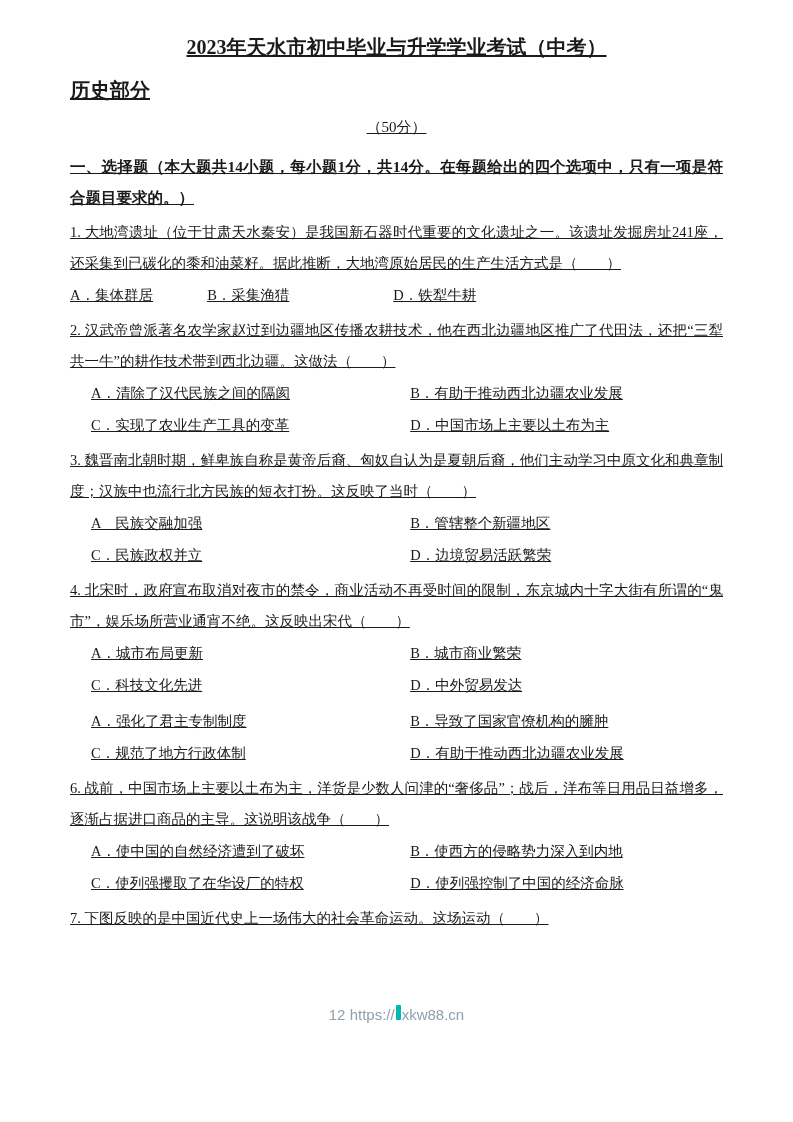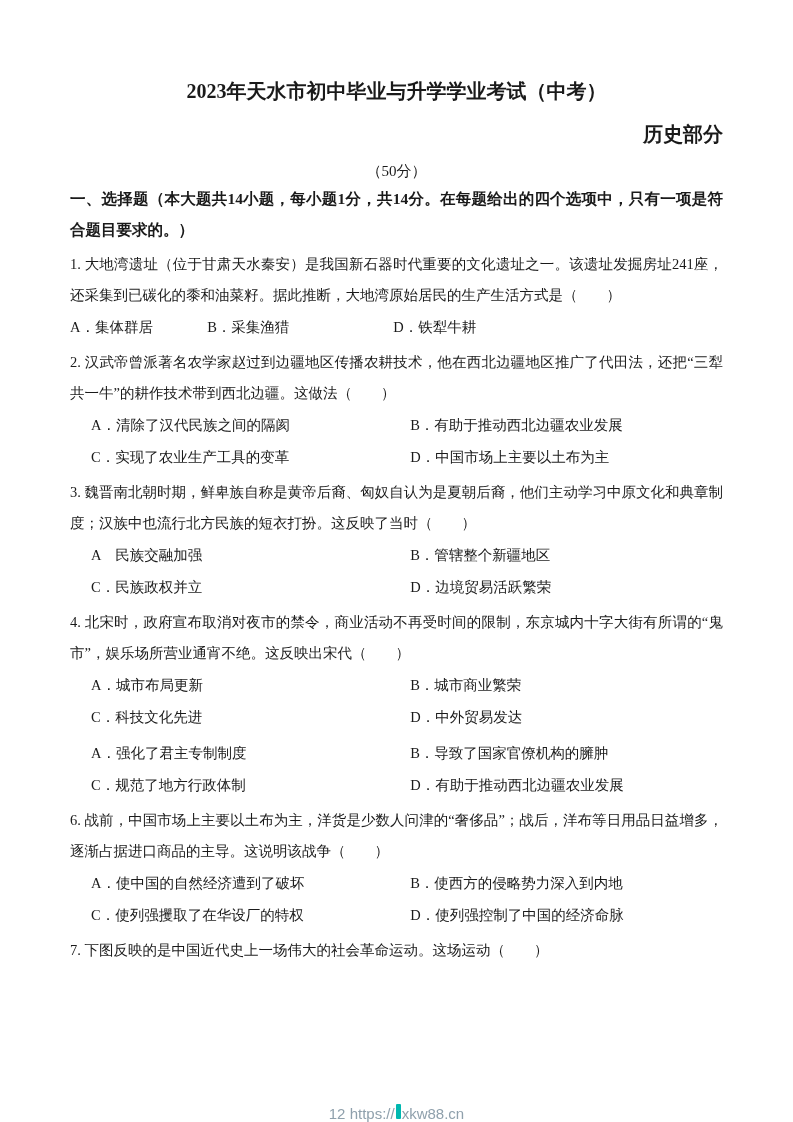--- a/index.html
+++ b/index.html
@@ -5,41 +5,41 @@
   * { margin: 0; padding: 0; box-sizing: border-box; }
   html, body { background: #ffffff; }
   body {
     width: 793px;
     height: 1122px;
     position: relative;
     overflow: hidden;
     font-family: "Liberation Serif", "DejaVu Serif", serif;
     color: #1a1a1a;
   }
-  .page { padding: 76px 70px 0 70px; }
+  .page { padding: 32px 70px 0 70px; text-decoration: underline; }
 
   .title {
     font-size: 20px;
     font-weight: bold;
     text-align: center;
     line-height: 30px;
     margin-bottom: 14px;
   }
   .subtitle {
     font-size: 20px;
     font-weight: bold;
-    text-align: right;
+    text-align: left;
     line-height: 28px;
     margin-bottom: 11px;
   }
   .score {
     font-size: 15px;
     text-align: center;
     line-height: 24px;
-    margin-bottom: 0;
+    margin-bottom: 12px;
   }
   .section-header {
     font-size: 15.5px;
     font-weight: bold;
     line-height: 31px;
     text-align: justify;
   }
   .question { margin-top: 4px; }
   .stem {
     font-size: 14.5px;
@@ -47,21 +47,21 @@
     text-align: justify;
   }
   .options { font-size: 14.5px; }
   .options .option { display: block; line-height: 32px; white-space: nowrap; }
   .options.inline4 { display: grid; grid-template-columns: 21% 28.5% 26.5% 24%; }
   .options.grid2   { display: grid; grid-template-columns: 50.5% 1fr; margin-left: 21px; }
 
   .footer {
     position: absolute;
     left: 0; right: 0;
-    top: 1103px;
+    top: 1004px;
     text-align: center;
     font-size: 15px;
     color: #8fa0ac;
     font-family: "Liberation Sans", "DejaVu Sans", sans-serif;
   }
   .footer span { vertical-align: middle; }
   .logo-bar {
     display: inline-block;
     width: 5px;
     height: 15px;

